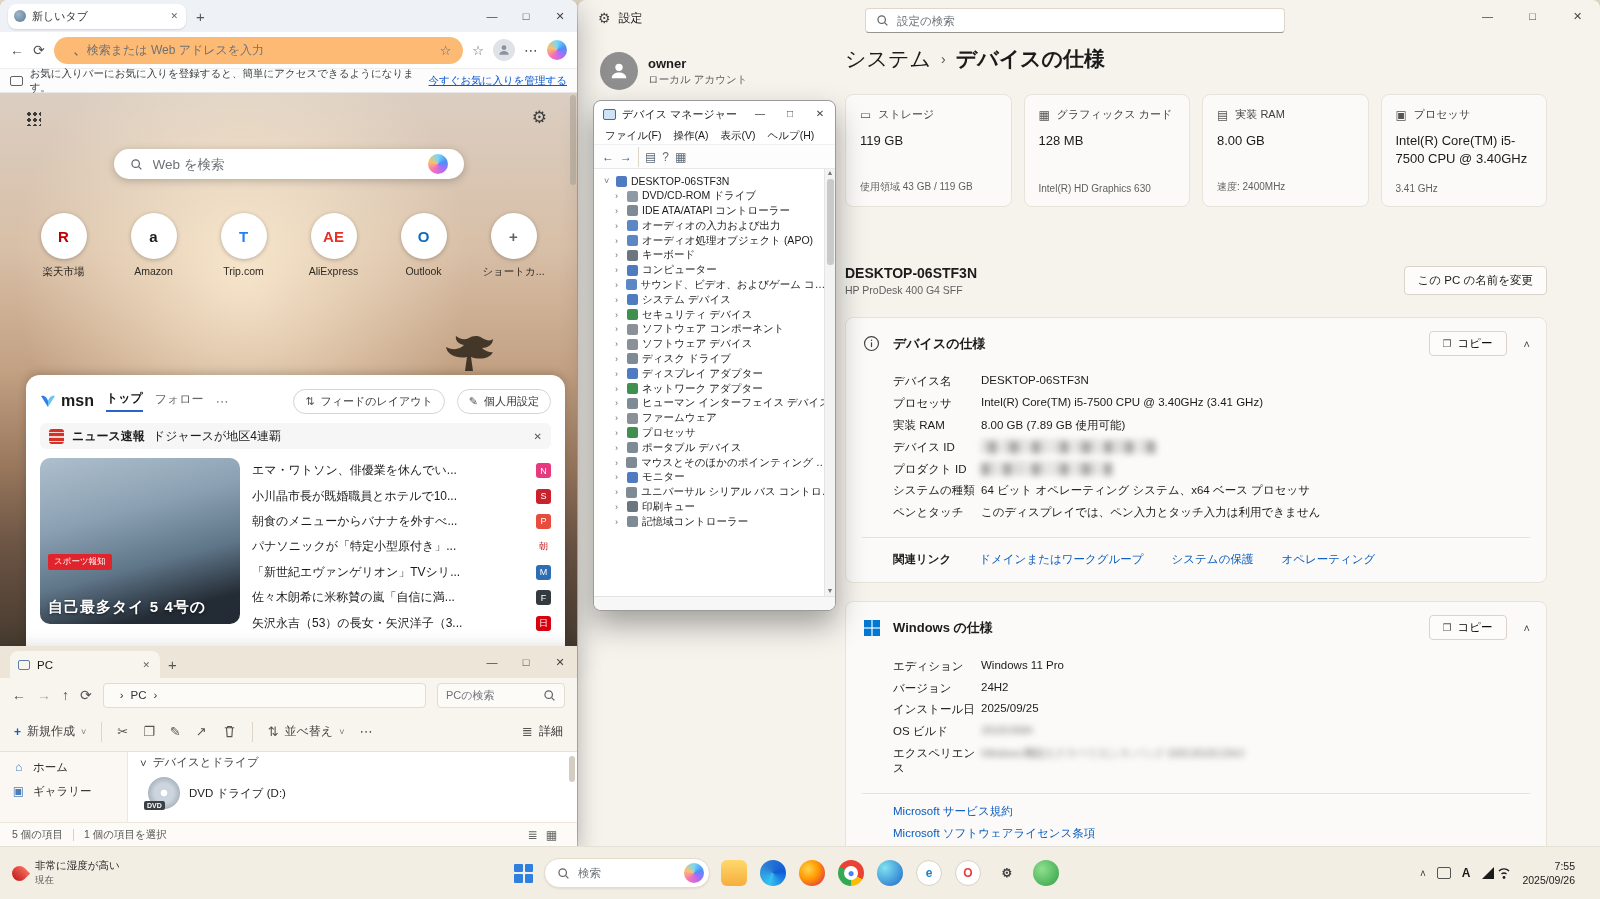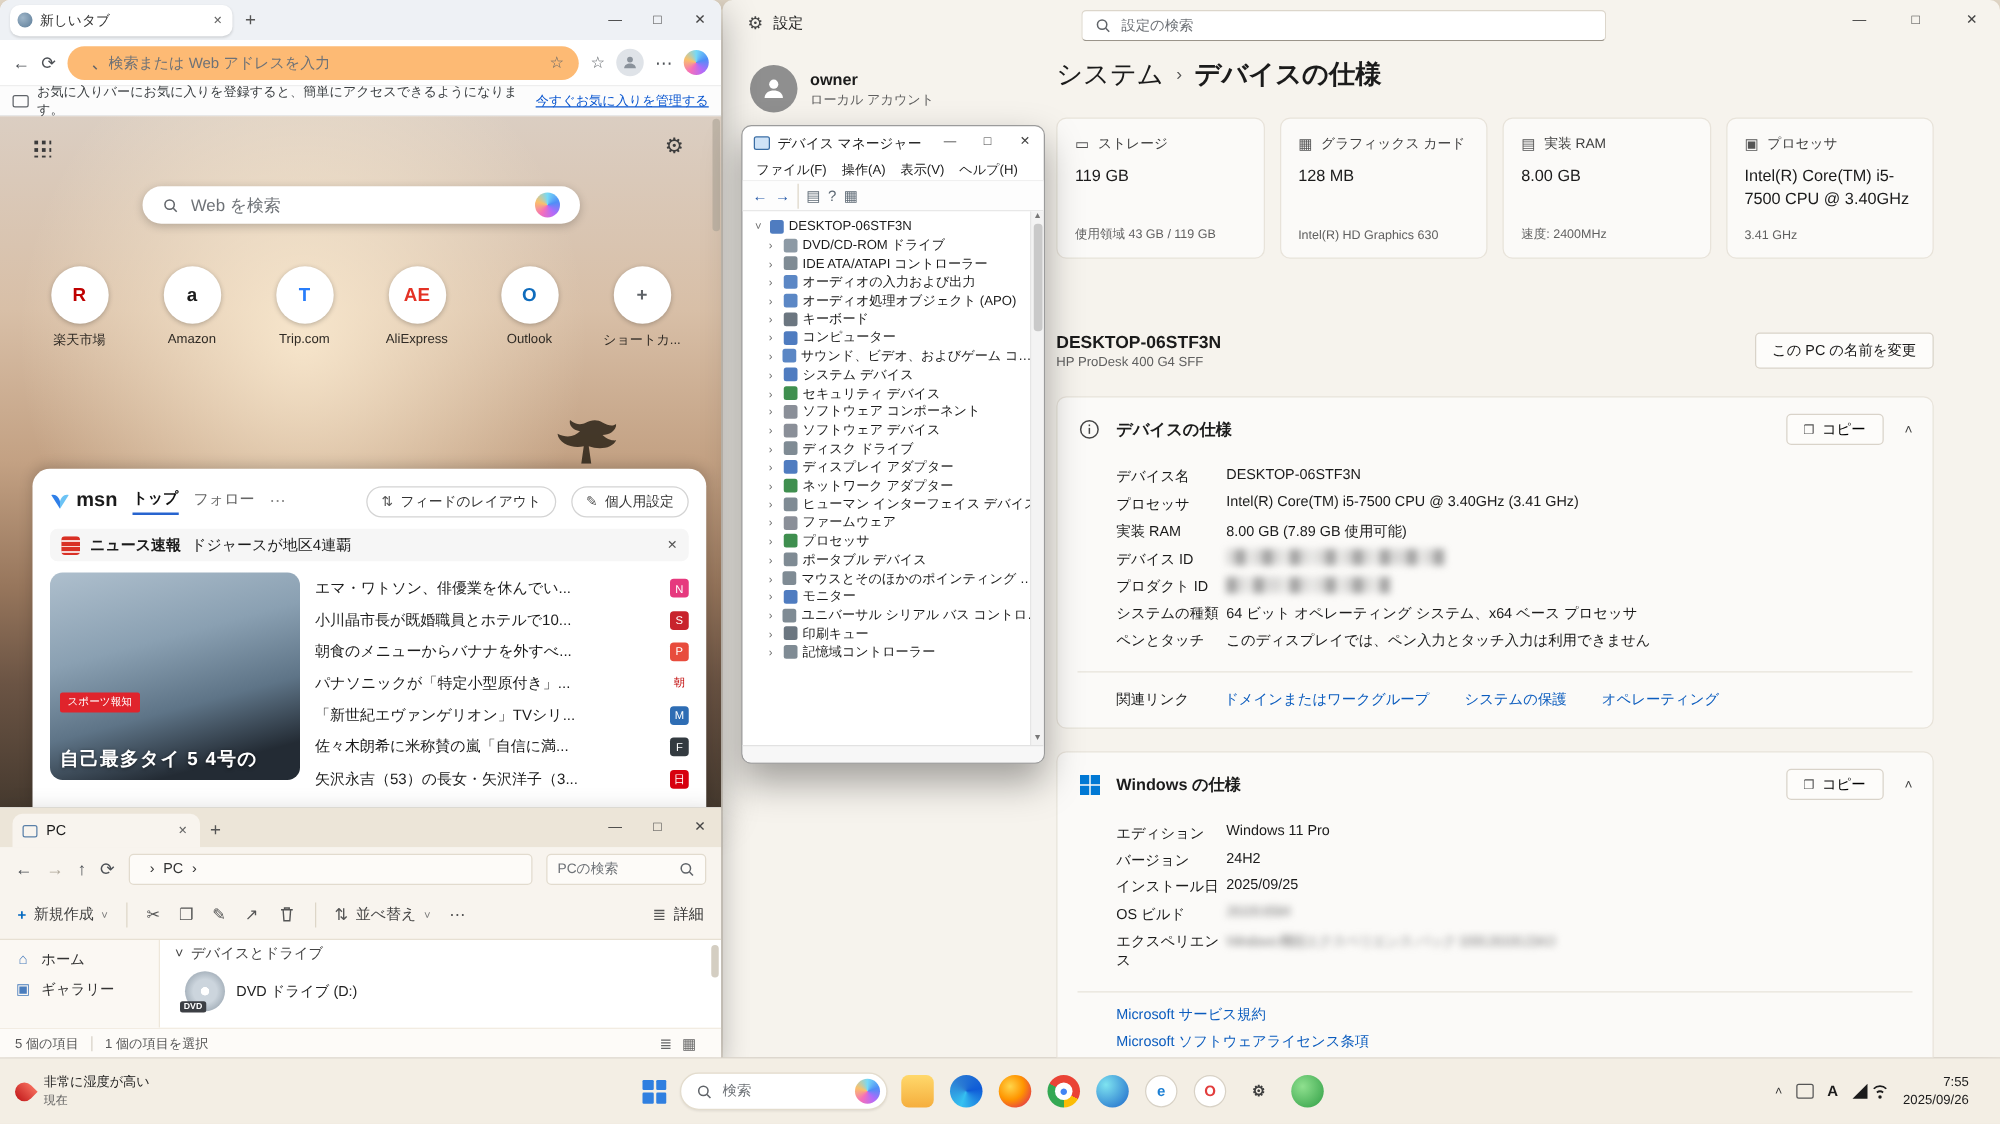--- a/index.html
+++ b/index.html
@@ -159,21 +159,21 @@
   .xtitle{font-size:13px;font-weight:600;margin-left:12px}
   .copybtn{margin-left:auto;display:flex;align-items:center;gap:6px;background:#fdfcfa;border:1px solid #d9d3c9;border-radius:4px;padding:4px 13px;font-size:11.5px}
   .chev{margin-left:17px;color:#444;font-size:11px}
   .spec-rows{padding:2px 16px 8px 47px}
   .srow{display:flex;padding:3.4px 0;font-size:11.5px}
   .slab{width:88px;flex:none;color:#1b1b1b}
   .sval{color:#1b1b1b}
   .spec-rows .srow:nth-of-type(4) .sval,.spec-rows .srow:nth-of-type(5) .sval{filter:blur(3px);color:#8a8a8a;letter-spacing:-1px}
   .divider{height:1px;background:#e8e3da;margin:6px 16px}
   .rel-row{display:flex;gap:28px;padding:8px 16px 15px 47px;font-size:11.5px;align-items:center}
-  .rel-lab{font-weight:400}
+  .rel-lab{font-weight:700}
   .rlink{color:var(--link)}
   .mslinks{padding:4px 16px 14px 47px;display:flex;flex-direction:column;gap:7px;font-size:11.5px}
 
   
   .taskbar{position:absolute;left:0;top:846px;width:1600px;height:53px;background:var(--taskbar);border-top:1px solid rgba(0,0,0,.06);z-index:10;display:flex;align-items:center}
   .tb-weather{display:flex;align-items:center;gap:8px;padding:0 12px;height:100%}
   .wicon{width:15px;height:15px;background:linear-gradient(#f36a5a,#c62020);border-radius:50% 0 50% 50%;transform:rotate(45deg)}
   .w1{font-size:10.5px;color:#1b1b1b}
   .w2{font-size:9.5px;color:#5a5a5a;margin-top:1px}
   .tb-center{position:absolute;left:514px;display:flex;align-items:center;gap:11px}

